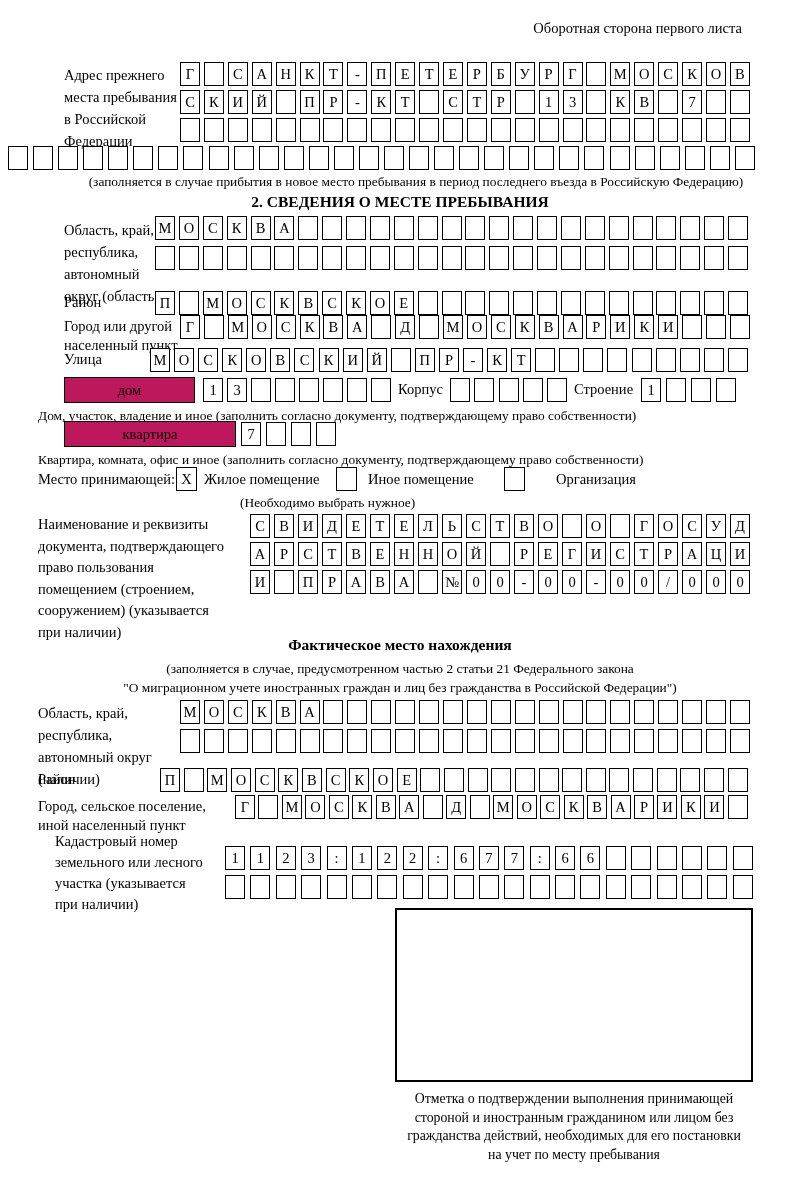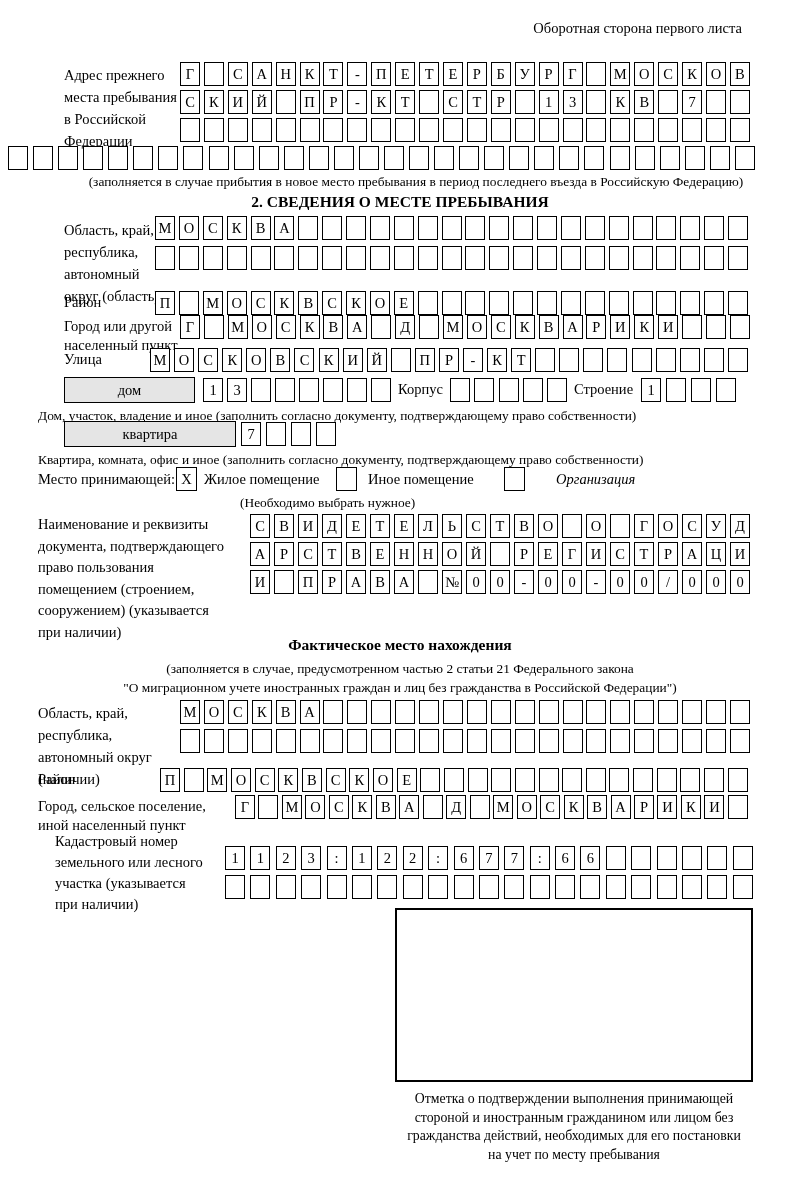--- a/index.html
+++ b/index.html
@@ -8,21 +8,21 @@
           font-family:"Liberation Serif", serif; overflow:hidden; }
   .label { position:absolute; font-size:14.5px; white-space:nowrap; }
   .lines div { white-space:nowrap; }
   .cap   { position:absolute; font-size:13.4px; white-space:nowrap; }
   .center{ position:absolute; left:0; width:800px; text-align:center; }
   .bold  { font-weight:bold; }
   .grid  { position:absolute; display:flex; justify-content:space-between; }
   .cell  { flex:0 0 20px; height:24px; border:1.5px solid #000; display:flex;
            align-items:center; justify-content:center; font-size:14.5px; background:#fff; }
   .wbox  { position:absolute; height:26px; border:1.5px solid #000; display:flex;
-           align-items:center; justify-content:center; font-size:14.5px; background:#e5e5e5; }
+           align-items:center; justify-content:center; font-size:14.5px; background:#be185d; }
   .cbox  { position:absolute; width:21px; height:24px; border:1.5px solid #000; display:flex;
            align-items:center; justify-content:center; font-size:14.5px; background:#fff; }
   .stampbox { position:absolute; border:2px solid #000; background:#fff; }
 </style>
 </head>
 <body>
 
 <div class="page">
 
   <div class="label" style="top:20px; right:58px;">Оборотная сторона первого листа</div>
@@ -333,21 +333,21 @@
       <div class="cell"></div>
     </div>
   <div class="cap" style="left:38px; top:452px;">Квартира, комната, офис и иное (заполнить согласно документу, подтверждающему право собственности)</div>
 
   <div class="label" style="left:38px; top:471px;">Место принимающей:</div>
   <div class="cbox" style="left:176px; top:467px;">X</div>
   <div class="label" style="left:204px; top:471px;">Жилое помещение</div>
   <div class="cbox" style="left:336px; top:467px;"></div>
   <div class="label" style="left:368px; top:471px;">Иное помещение</div>
   <div class="cbox" style="left:504px; top:467px;"></div>
-  <div class="label" style="left:556px; top:471px;font-style:italic;">Организация</div>
+  <div class="label" style="left:556px; top:471px;">Организация</div>
   <div class="cap" style="left:240px; top:495px;">(Необходимо выбрать нужное)</div>
 
   <div class="label lines" style="left:38px; top:514px; line-height:21.5px;">
       <div>Наименование и реквизиты</div>
       <div>документа, подтверждающего</div>
       <div>право пользования</div>
       <div>помещением (строением,</div>
       <div>сооружением) (указывается</div>
       <div>при наличии)</div>
     </div>

